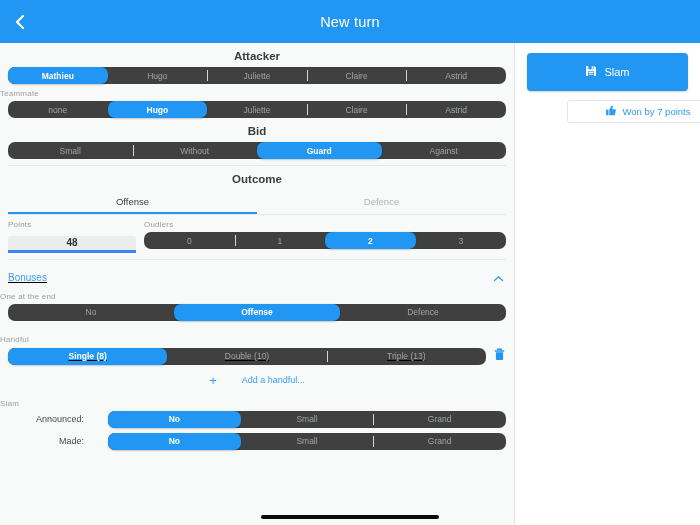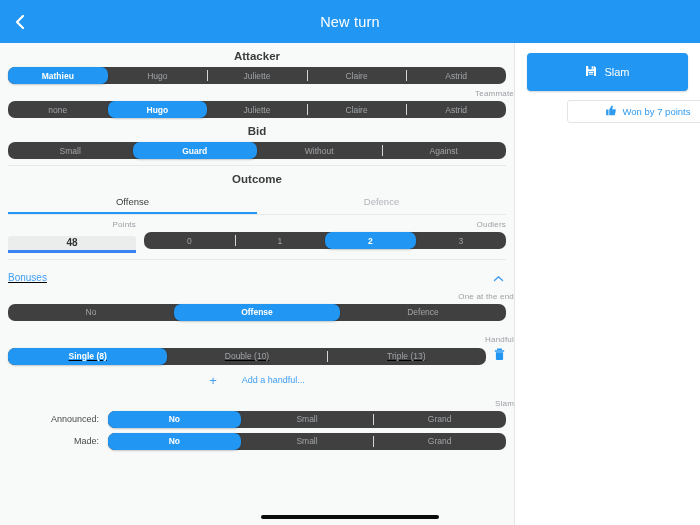--- a/index.html
+++ b/index.html
@@ -42,21 +42,21 @@
     flex: 1; background: #ffffff;
     padding: 10px 12px;
   }
 
   
   .section-title {
     text-align: center; font-size: 11.5px; color: #3c3c3c;
     padding: 7px 0 5px; font-weight: 700;
   }
   .mini-label {
-    text-align: right; font-size: 8px; color: #9b9fa3;
+    text-align: left; font-size: 8px; color: #9b9fa3;
     padding: 5px 0 3px; letter-spacing: .2px;
   }
 
   .row-pad { padding: 0 8px; }
 
   
   .seg {
     display: flex; background: #404040; border-radius: 7px;
     height: 17px; align-items: stretch; position: relative;
     overflow: visible;
@@ -122,21 +122,21 @@
   .add-row {
     display: flex; align-items: center; justify-content: center;
     gap: 5px; margin-top: 9px; cursor: pointer;
   }
   .add-row .plus { color: #3f9ef0; font-size: 13px; line-height: 1; font-weight: 300; }
   .add-row .atext { color: #3f9ef0; font-size: 9px; margin-left: 20px; }
 
   
   .slam-row { display: flex; align-items: center; margin: 0 8px 5px; }
   .slam-lbl {
-    width: 100px; flex: 0 0 100px; text-align: right; padding-right: 9px;
+    width: 100px; flex: 0 0 100px; text-align: right; padding-right: 24px;
     font-size: 9px; color: #4a4a4a;
   }
   .slam-row .seg { flex: 1; }
 
   
   .save-btn {
     width: 100%; height: 38px; background: #2196f3; border-radius: 4px;
     display: flex; align-items: center; justify-content: center; gap: 7px;
     color: #fff; font-size: 11px; cursor: pointer;
     box-shadow: 0 1px 2px rgba(0,0,0,.18);
@@ -193,22 +193,22 @@
           <div class="seg-item">Juliette</div>
           <div class="seg-item">Claire</div>
           <div class="seg-item">Astrid</div>
         </div>
       </div>
 
       <div class="section-title">Bid</div>
       <div class="row-pad">
         <div class="seg">
           <div class="seg-item">Small</div>
+          <div class="seg-item">Without</div>
           <div class="seg-item sel">Guard</div>
-          <div class="seg-item">Without</div>
           <div class="seg-item">Against</div>
         </div>
       </div>
 
       <div class="divider"></div>
 
       <div class="section-title">Outcome</div>
       <div class="tabs">
         <div class="tab active">Offense</div>
         <div class="tab">Defence</div>

